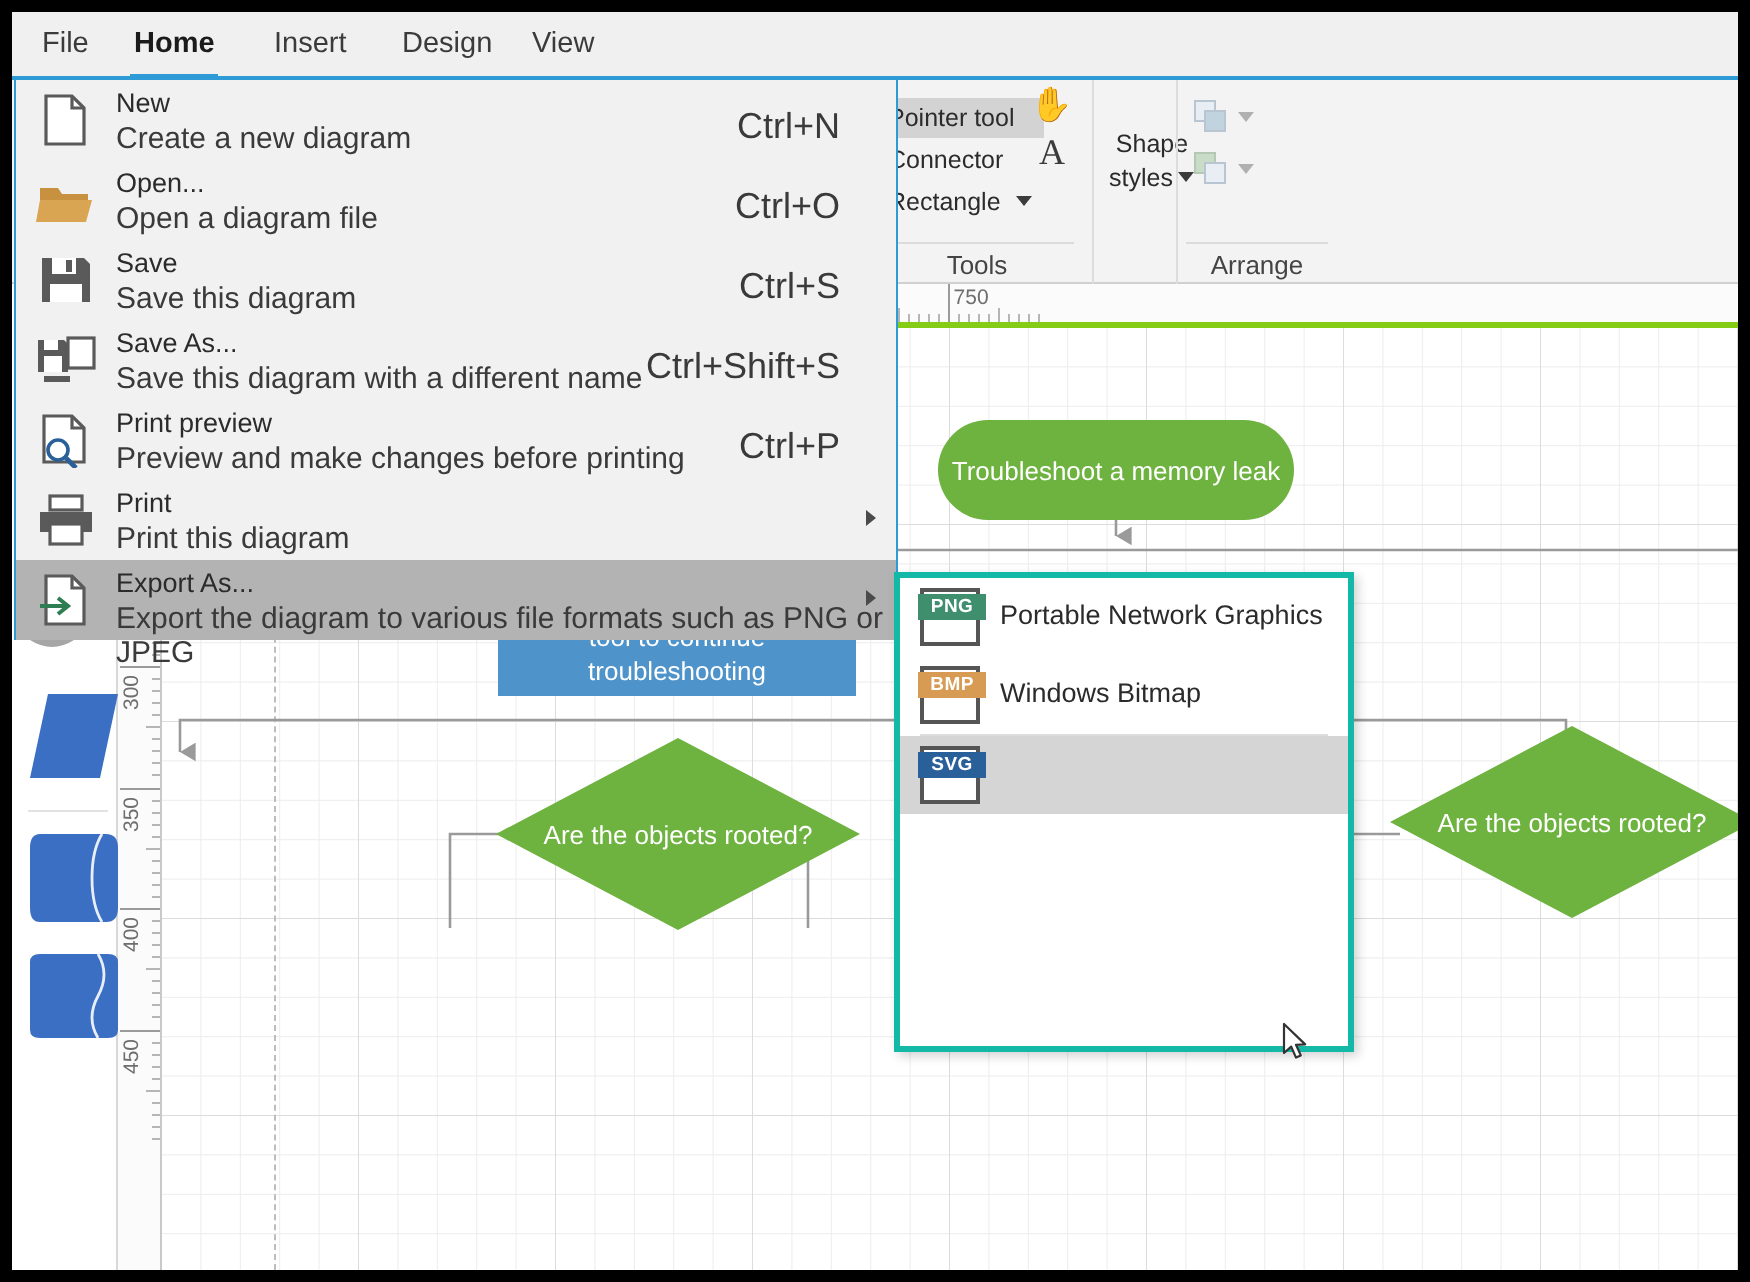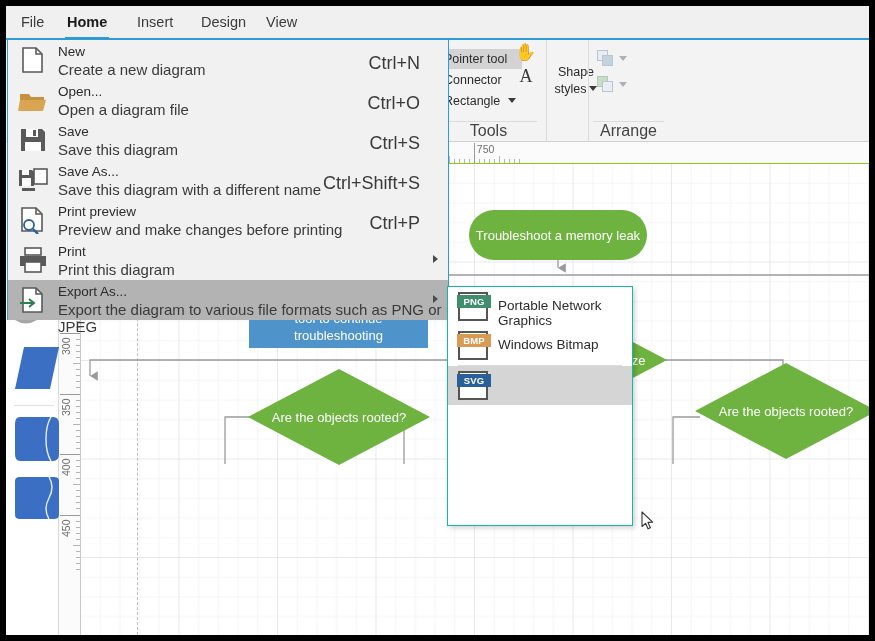--- a/index.html
+++ b/index.html
@@ -38,21 +38,21 @@
   #grp-arr    { position:absolute; left:582px; top:0; width:80px; height:102px;
                 border-left:1px solid #dcdcdc; }
 
   .tbtn {
     display:block; font-size:12.5px; color:#2b2b2b; line-height:18px;
     padding:1px 4px; margin:0 0 1px 0; white-space:nowrap; cursor:default;
   }
   .tbtn.sel { background:#d3d3d3; }
   .grplabel {
     position:absolute; bottom:2px; left:0; right:0; text-align:center;
-    font-size:16px; color:#444;
+    font-size:13px; color:#444;
   }
   .grpdiv { position:absolute; bottom:20px; left:4px; right:4px; height:1px; background:#dcdcdc; }
 
   .icon-hand { font-size:17px; color:#3b3b3b; line-height:22px; text-align:center; }
   .icon-A    { font-size:18px; color:#3b3b3b; line-height:24px; text-align:center;
                font-family:"Liberation Serif", serif; }
   .shape-styles {
     position:absolute; left:0; top:24px; width:58px; text-align:center;
     font-size:12.5px; color:#2b2b2b; line-height:17px;
   }
@@ -65,21 +65,21 @@
   
   #palette {
     position:absolute; left:0; top:136px; width:53px; height:493px;
     background:#ffffff; border-right:1px solid #d8d8d8;
   }
   .pal { position:absolute; left:9px; width:44px; }
 
   
   #hruler {
     position:absolute; left:53px; top:136px; width:810px; height:22px;
-    background:#fbfbfb; border-bottom:1px solid #84cc16; overflow:hidden;
+    background:#fbfbfb; border-bottom:3px solid #84cc16; overflow:hidden;
   }
   #vruler {
     position:absolute; left:53px; top:158px; width:22px; height:471px;
     background:#fbfbfb; border-right:1px solid #c9c9c9; overflow:hidden;
   }
   .hlab { position:absolute; top:1px; font-size:10.5px; color:#6e6e6e; }
   .vlab { position:absolute; left:1px; font-size:10.5px; color:#6e6e6e;
           transform:rotate(-90deg); transform-origin:left top; white-space:nowrap; }
   .htick { position:absolute; bottom:0; width:1px; background:#9a9a9a; }
   .vtick { position:absolute; right:0; height:1px; background:#9a9a9a; }
@@ -112,22 +112,22 @@
   .mi-t  { position:absolute; left:50px; top:4px; font-size:13.5px; color:#2b2b2b; }
   .mi-s  { position:absolute; left:50px; top:21px; font-size:15px; color:#3a3a3a; }
   .mi-k  { position:absolute; right:28px; top:13px; font-size:18px; color:#3a3a3a; }
   .mi-ic { position:absolute; left:8px; top:6px; width:34px; height:28px; }
   .mi-ar { position:absolute; right:10px; top:15px; width:0;height:0;
            border-top:4px solid transparent;border-bottom:4px solid transparent;
            border-left:5px solid #4a4a4a; }
 
   
   #submenu {
-    position:absolute; left:441px; top:280px; width:186px; height:240px;
-    background:#ffffff; border:1px solid #14b8a6;
+    position:absolute; left:441px; top:280px; width:230px; height:240px;
+    background:#ffffff; border:3px solid #14b8a6;
     box-shadow:2px 2px 5px rgba(0,0,0,.18);
   }
   .si { position:relative; height:39px; cursor:default; }
   .si.hl { background:#d5d5d5; }
   .si-lbl { position:absolute; left:50px; top:11px; font-size:13.5px; color:#2b2b2b; }
   .si-div { height:1px; background:#dddddd; margin:0 10px; }
   .ficon { position:absolute; left:10px; top:5px; width:30px; height:29px;
            border:2px solid #555; background:#fff; }
   .ftag  { position:absolute; left:-3px; top:1px; width:34px; height:13px;
            font-size:9.5px; font-weight:bold; color:#fff; text-align:center;

